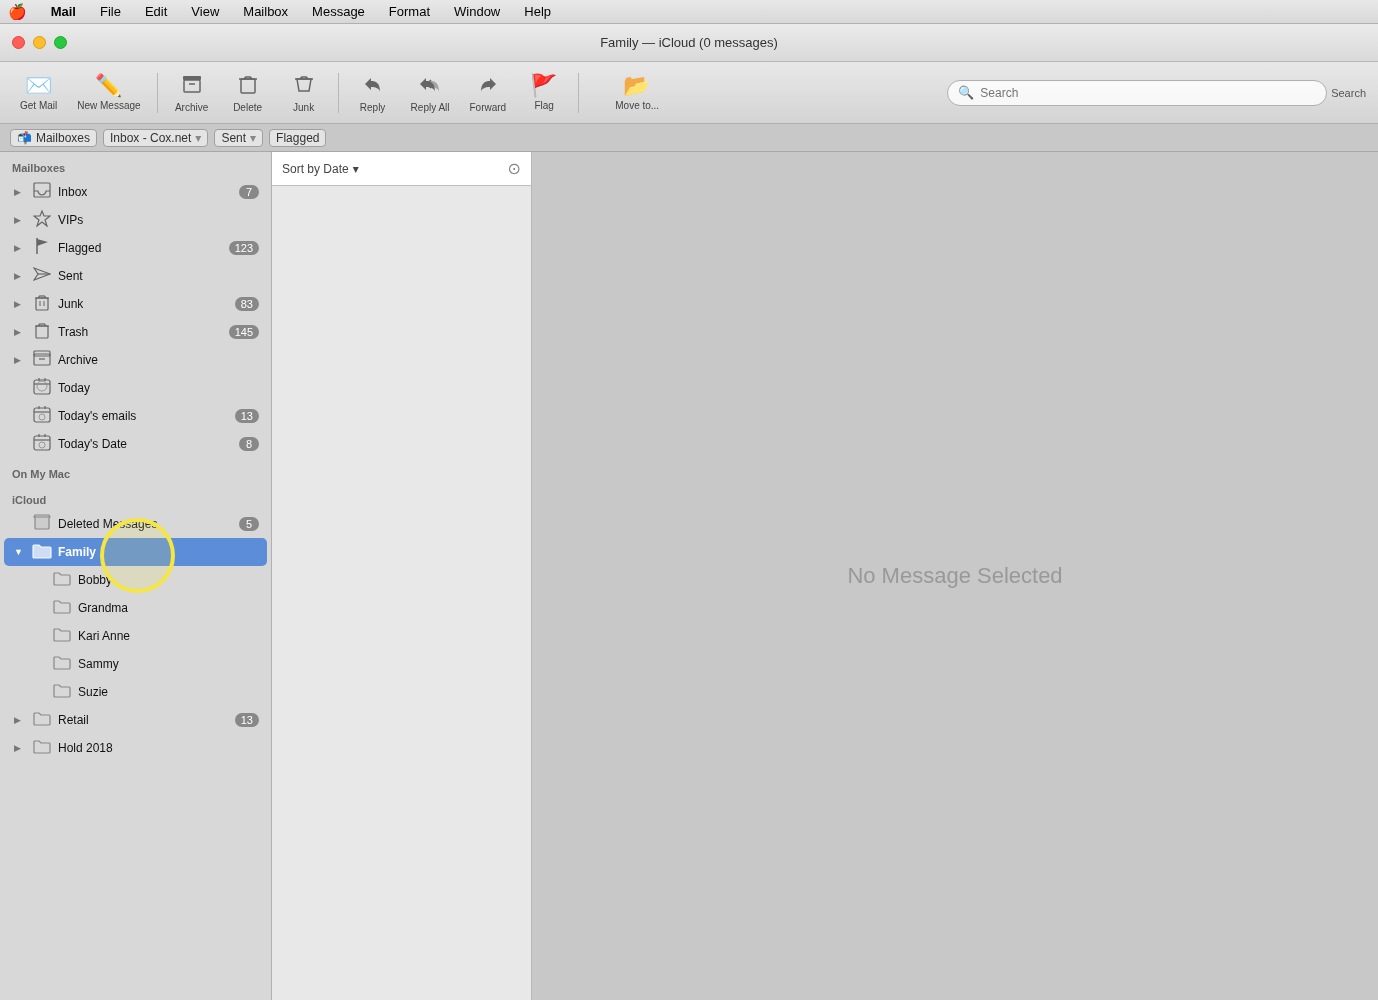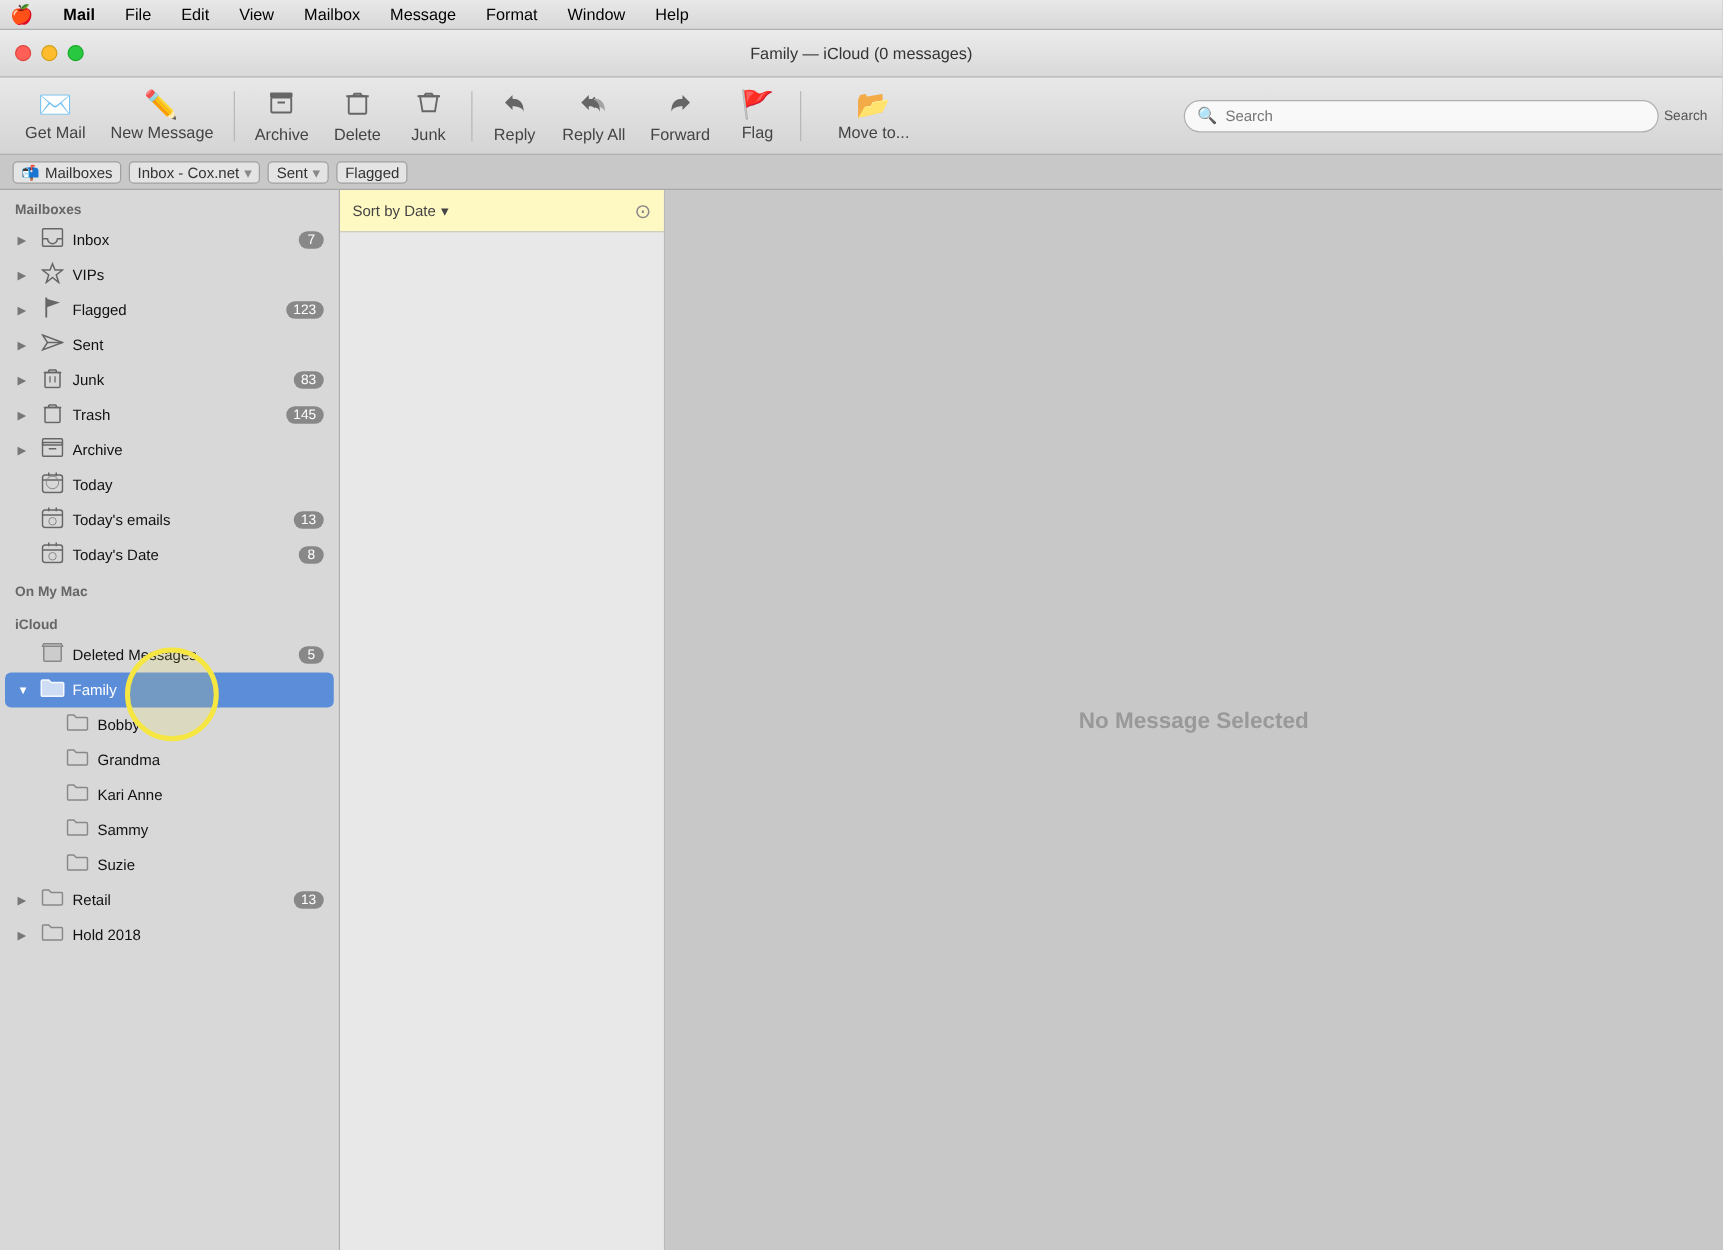--- a/index.html
+++ b/index.html
@@ -90,21 +90,21 @@
       cursor: pointer;
       border-radius: 6px;
       gap: 3px;
     }
     .toolbar-btn .tb-icon {
       font-size: 22px;
       color: #555;
       line-height: 1;
     }
     .toolbar-btn .tb-label {
-      font-size: 13px;
+      font-size: 10px;
       color: #444;
       white-space: nowrap;
     }
     .toolbar-separator {
       width: 1px;
       height: 40px;
       background: #b8b8b8;
       margin: 0 4px;
     }
     .toolbar-right {
@@ -233,21 +233,21 @@
     .message-list {
       width: 260px;
       min-width: 260px;
       background: #ececec;
       border-right: 1px solid #b8b8b8;
       display: flex;
       flex-direction: column;
     }
     .message-list-header {
       height: 34px;
-      background: #fef9c3;
+      background: #ffffff;
       border-bottom: 1px solid #c0c0c0;
       display: flex;
       align-items: center;
       padding: 0 10px;
       gap: 6px;
     }
     .sort-btn {
       display: flex;
       align-items: center;
       gap: 4px;
@@ -262,23 +262,23 @@
 
     
     .message-content {
       flex: 1;
       background: #c8c8c8;
       display: flex;
       align-items: center;
       justify-content: center;
     }
     .no-message-text {
-      font-size: 18px;
+      font-size: 22px;
       color: #999;
-      font-weight: 700;
+      font-weight: 400;
     }
 
     
     .annotation-circle {
       position: absolute;
       width: 70px;
       height: 70px;
       border-radius: 50%;
       border: 4px solid #f5e642;
       background: rgba(245, 230, 66, 0.15);
@@ -576,21 +576,21 @@
     </div>
 
     <div style="position:relative;">
       <div class="sidebar-item active">
         <span class="expand-arrow" style="color:white;">▼</span>
         <span class="item-icon">
           <svg width="20" height="17" viewBox="0 0 20 17" fill="none">
             <path d="M1 4 Q1 3 2 3 L7 3 L9 5 L18 5 Q19 5 19 6 L19 15 Q19 16 18 16 L2 16 Q1 16 1 15 Z" fill="rgba(255,255,255,0.7)" stroke="rgba(255,255,255,0.9)" stroke-width="1.2"></path>
           </svg>
         </span>
-        <span class="item-label" style="color:white; font-weight:400;">Family</span>
+        <span class="item-label" style="color:white; font-weight:700;">Family</span>
       </div>
 
       <div class="annotation-circle" style="top:-20px; left:100px; width:75px; height:75px;"></div>
     </div>
 
     <div class="sidebar-item indented-1">
       <span class="expand-arrow"></span>
       <span class="item-icon">
         <svg width="18" height="15" viewBox="0 0 18 15" fill="none">
           <path d="M1 3 Q1 2 2 2 L6 2 L8 4 L16 4 Q17 4 17 5 L17 13 Q17 14 16 14 L2 14 Q1 14 1 13 Z" fill="none" stroke="#888" stroke-width="1.2"></path>

